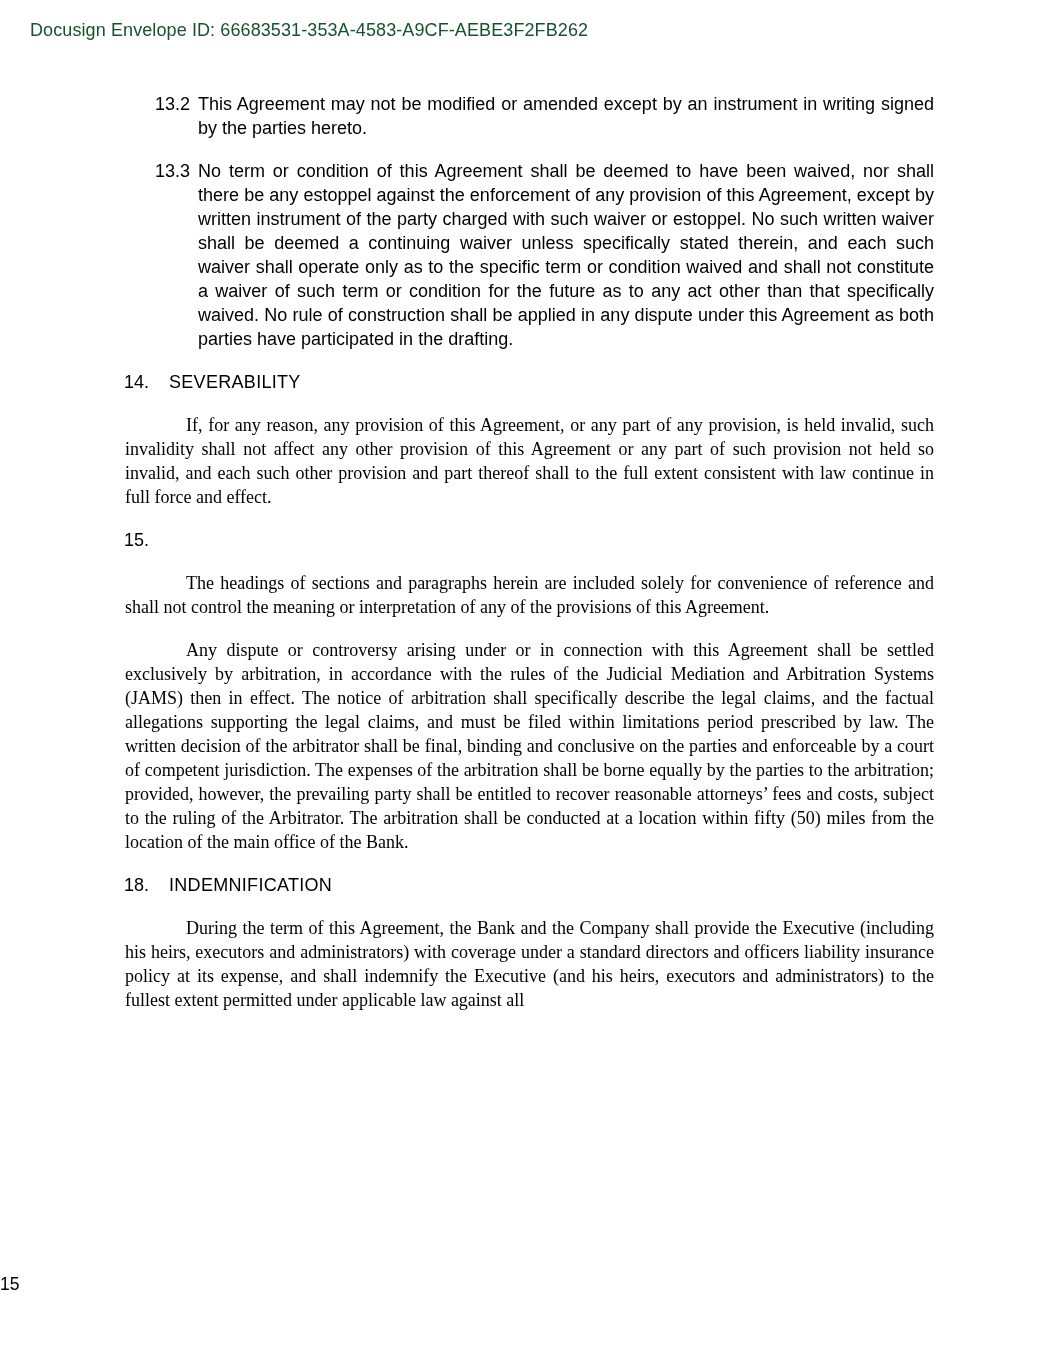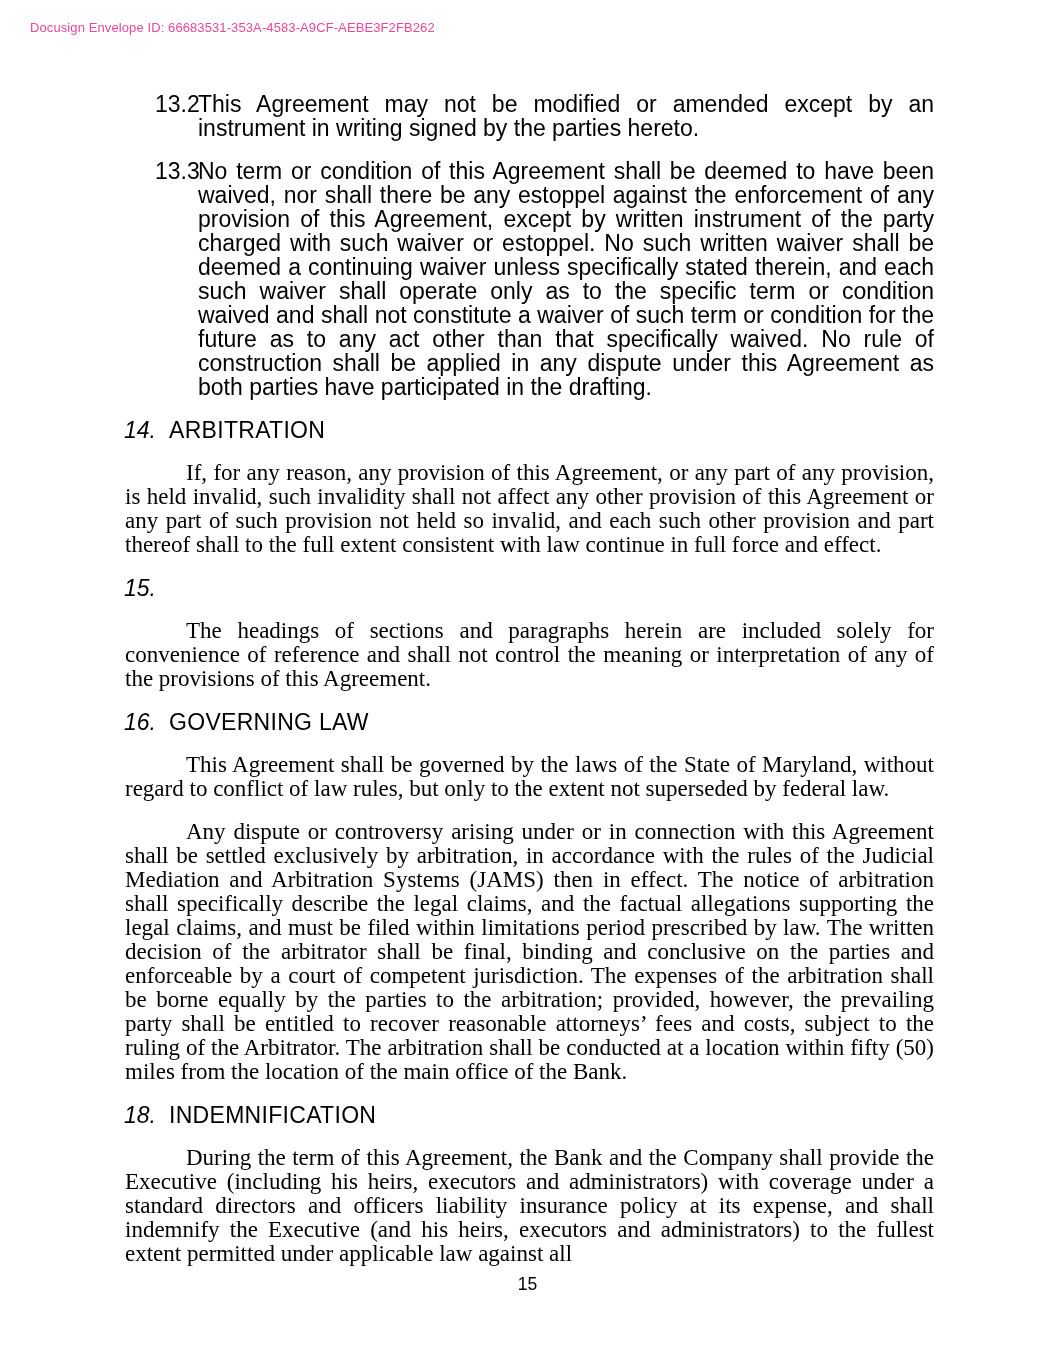--- a/index.html
+++ b/index.html
@@ -13,30 +13,30 @@
     height: 1365px;
     background: #ffffff;
     color: #000000;
     font-family: "Liberation Sans", sans-serif;
     overflow: hidden;
   }
   .envelope-id {
     position: absolute;
     top: 20px;
     left: 30px;
-    font-size: 13px;
-    color: #ec4899;
+    font-size: 18px;
+    color: #14532d;
     letter-spacing: 0.1px;
   }
   .content {
     position: absolute;
     top: 92px;
     left: 124px;
     width: 810px;
-    font-size: 23px;
+    font-size: 18px;
     line-height: 24px;
   }
   .clause {
     display: flex;
     margin: 0 0 19px 31px;
   }
   .clause-num {
     flex: 0 0 43px;
     width: 43px;
   }
@@ -44,37 +44,36 @@
     flex: 1 1 auto;
     text-align: justify;
   }
   .section-heading {
     display: flex;
     margin: 0 0 19px 0;
   }
   .section-num {
     flex: 0 0 45px;
     width: 45px;
-    font-style: italic;
   }
   .section-title {
     letter-spacing: 0.3px;
   }
   .para {
     margin: 0 0 19px 1px;
     text-indent: 61px;
     text-align: justify;
     font-family: Liberation Serif, serif;
   }
   .page-number {
     position: absolute;
     top: 1274px;
     left: 0;
     width: 100%;
-    text-align: center;
+    text-align: left;
     font-size: 17.5px;
     font-family: "Liberation Sans", sans-serif;
     color: #000000;
   }
 </style>
 </head>
 <body>
 
 <div class="page">
 
@@ -88,39 +87,32 @@
     </div>
 
     <div class="clause">
       <span class="clause-num">13.3</span>
       <div class="clause-text">No term or condition of this Agreement shall be deemed to have been waived, nor shall there be any estoppel against the enforcement of any provision of this Agreement, except by written instrument of the party charged with such waiver or estoppel.  No such written waiver shall be deemed a continuing waiver unless specifically stated therein, and each such waiver shall operate only as to the specific term or condition waived and shall not constitute a waiver of such term or condition for the future as to any act other than that specifically waived.  No rule of construction shall be applied in any dispute under this Agreement as both parties have participated in the drafting.</div>
     </div>
 
     <div class="section">
       <div class="section-heading">
         <span class="section-num">14.</span>
-        <span class="section-title">ARBITRATION</span>
+        <span class="section-title">SEVERABILITY</span>
       </div>
       <p class="para">If, for any reason, any provision of this Agreement, or any part of any provision, is held invalid, such invalidity shall not affect any other provision of this Agreement or any part of such provision not held so invalid, and each such other provision and part thereof shall to the full extent consistent with law continue in full force and effect.</p>
     </div>
 
     <div class="section">
       <div class="section-heading">
         <span class="section-num">15.</span>
       </div>
       <p class="para">The headings of sections and paragraphs herein are included solely for convenience of reference and shall not control the meaning or interpretation of any of the provisions of this Agreement.</p>
     </div>
 
-    <div class="section">
-      <div class="section-heading">
-        <span class="section-num">16.</span>
-        <span class="section-title">GOVERNING LAW</span>
-      </div>
-      <p class="para">This Agreement shall be governed by the laws of the State of Maryland, without regard to conflict of law rules, but only to the extent not superseded by federal law.</p>
-    </div>
 
     <div class="section">
       <p class="para">Any dispute or controversy arising under or in connection with this Agreement shall be settled exclusively by arbitration, in accordance with the rules of the Judicial Mediation and Arbitration Systems (JAMS) then in effect.  The notice of arbitration shall specifically describe the legal claims, and the factual allegations supporting the legal claims, and must be filed within limitations period prescribed by law.  The written decision of the arbitrator shall be final, binding and conclusive on the parties and enforceable by a court of competent jurisdiction.  The expenses of the arbitration shall be borne equally by the parties to the arbitration; provided, however, the prevailing party shall be entitled to recover reasonable attorneys’ fees and costs, subject to the ruling of the Arbitrator.  The arbitration shall be conducted at a location within fifty (50) miles from the location of the main office of the Bank.</p>
     </div>
 
     <div class="section">
       <div class="section-heading">
         <span class="section-num">18.</span>
         <span class="section-title">INDEMNIFICATION</span>
       </div>

